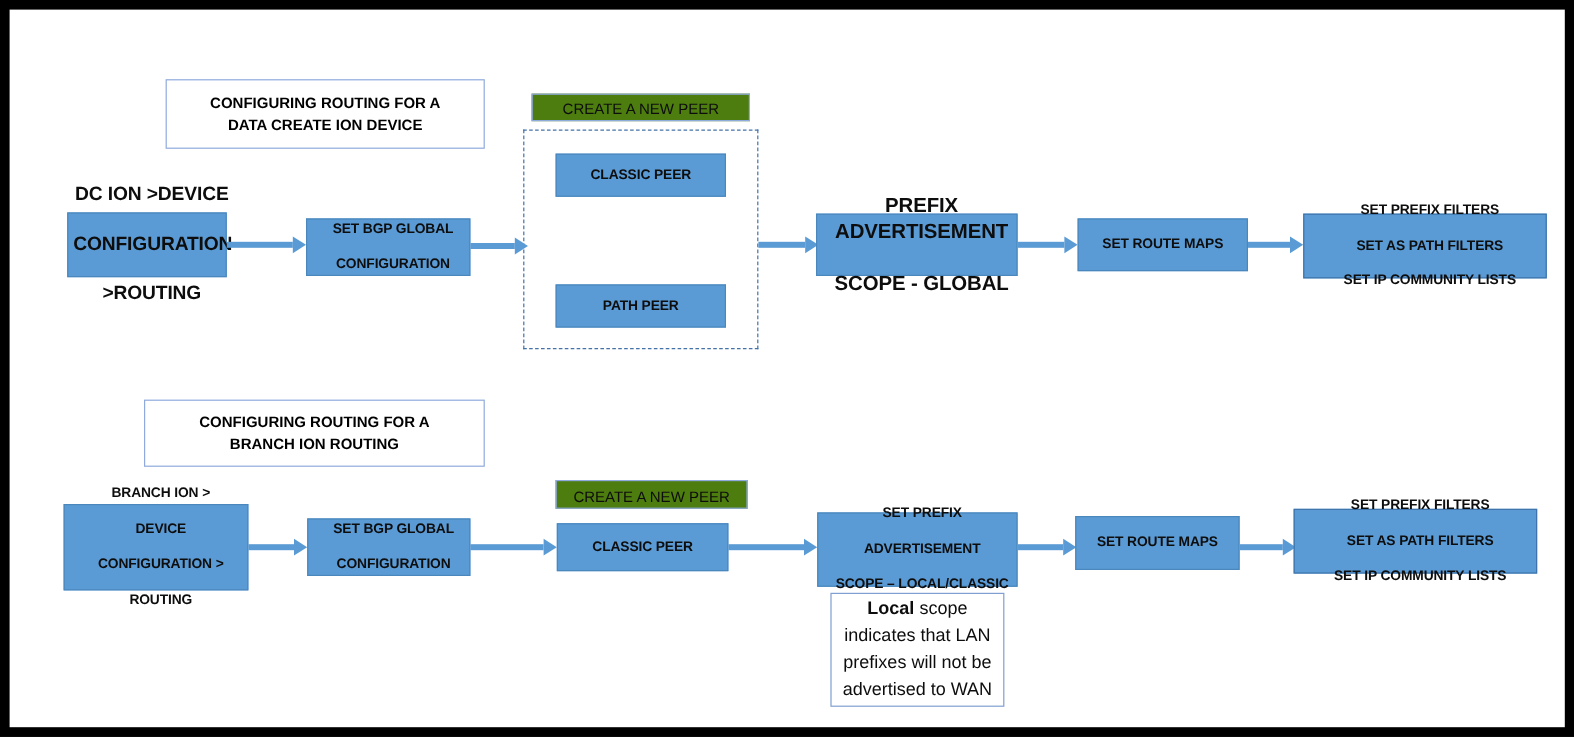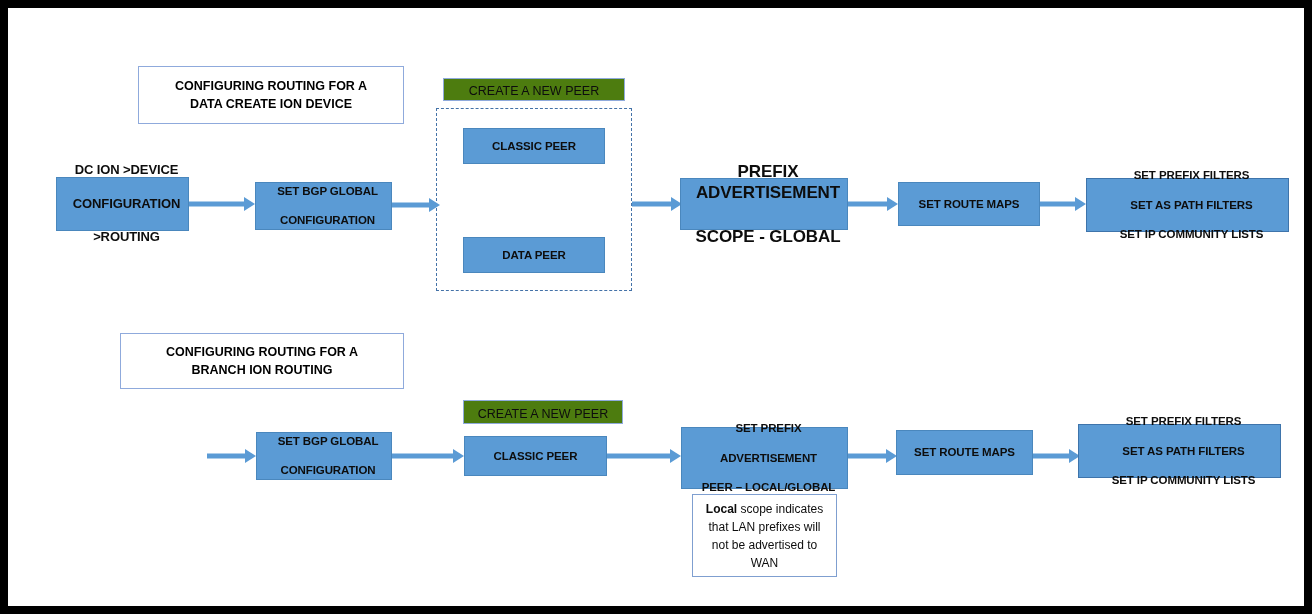--- a/index.html
+++ b/index.html
@@ -116,21 +116,21 @@
       <span>DATA CREATE ION DEVICE</span>
     </span>
   </div>
 
   <div class="plain-box" style="left:435px; top:70px; width:182px; height:23px; font-size:12.5px;">
     <span>CREATE A NEW PEER</span>
   </div>
 
   <div class="dashed-group" style="left:428px; top:100px; width:196px; height:183px;"></div>
 
-  <div class="node" style="left:48px; top:169px; width:133px; height:54px; font-size:13px;">
+  <div class="node" style="left:48px; top:169px; width:133px; height:54px; font-size:16px;">
     <span>
       <span>DC ION &gt;DEVICE</span><br>
       <span>CONFIGURATION</span><br>
       <span>&gt;ROUTING</span>
     </span>
   </div>
 
   <div class="arrow" style="left:181px; top:188px; width:66px; height:16px;">
     <div class="shaft" style="width:55px;"></div>
     <div class="head"></div>
@@ -147,21 +147,21 @@
     <div class="shaft" style="width:37px;"></div>
     <div class="head"></div>
   </div>
 
   <div class="node" style="left:455px; top:120px; width:142px; height:36px; font-size:11.5px;">
     <span>CLASSIC PEER</span>
   </div>
 
 
   <div class="node" style="left:455px; top:229px; width:142px; height:36px; font-size:11.5px;">
-    <span>DATA PEER</span>
+    <span>PATH PEER</span>
   </div>
 
   <div class="arrow" style="left:624px; top:188px; width:50px; height:16px;">
     <div class="shaft" style="width:39px;"></div>
     <div class="head"></div>
   </div>
 
   <div class="node" style="left:672px; top:170px; width:168px; height:52px; font-size:17px;">
     <span>
       <span>PREFIX ADVERTISEMENT</span><br>
@@ -195,20 +195,28 @@
     <span>
       <span>CONFIGURING  ROUTING FOR A</span><br>
       <span>BRANCH ION ROUTING</span>
     </span>
   </div>
 
   <div class="plain-box" style="left:455px; top:392px; width:160px; height:24px; font-size:12.5px;">
     <span>CREATE A NEW PEER</span>
   </div>
 
+  <div class="node" style="left:45px; top:412px; width:154px; height:72px; font-size:11.5px;">
+    <span>
+      <span>BRANCH ION &gt;</span><br>
+      <span>DEVICE</span><br>
+      <span>CONFIGURATION &gt;</span><br>
+      <span>ROUTING</span>
+    </span>
+  </div>
 
   <div class="arrow" style="left:199px; top:440px; width:49px; height:16px;">
     <div class="shaft" style="width:38px;"></div>
     <div class="head"></div>
   </div>
 
   <div class="node" style="left:248px; top:424px; width:136px; height:48px; font-size:11.5px;">
     <span>
       <span>SET BGP GLOBAL</span><br>
       <span>CONFIGURATION</span>
@@ -226,21 +234,21 @@
 
   <div class="arrow" style="left:599px; top:440px; width:74px; height:16px;">
     <div class="shaft" style="width:63px;"></div>
     <div class="head"></div>
   </div>
 
   <div class="node" style="left:673px; top:419px; width:167px; height:62px; font-size:11.5px;">
     <span>
       <span>SET PREFIX</span><br>
       <span>ADVERTISEMENT</span><br>
-      <span>PEER – LOCAL/GLOBAL</span>
+      <span>SCOPE – LOCAL/CLASSIC</span>
     </span>
   </div>
 
   <div class="arrow" style="left:840px; top:440px; width:49px; height:16px;">
     <div class="shaft" style="width:38px;"></div>
     <div class="head"></div>
   </div>
 
   <div class="node" style="left:888px; top:422px; width:137px; height:45px; font-size:11.5px;">
     <span>SET ROUTE MAPS</span>
@@ -252,19 +260,19 @@
   </div>
 
   <div class="node" style="left:1070px; top:416px; width:203px; height:54px; font-size:11.5px; border:1px solid #3e74ab;">
     <span>
       <span>SET PREFIX FILTERS</span><br>
       <span>SET AS PATH FILTERS</span><br>
       <span>SET IP COMMUNITY LISTS</span>
     </span>
   </div>
 
-  <div class="note-box" style="left:684px; top:486px; width:145px; height:83px; font-size:12px;">
+  <div class="note-box" style="left:684px; top:486px; width:145px; height:95px; font-size:15px;">
     <span style="padding:0 7px;">
       <b>Local</b><span> scope indicates that LAN prefixes will not be advertised to WAN</span>
     </span>
   </div>
 
 </div>
 
 </body></html>

